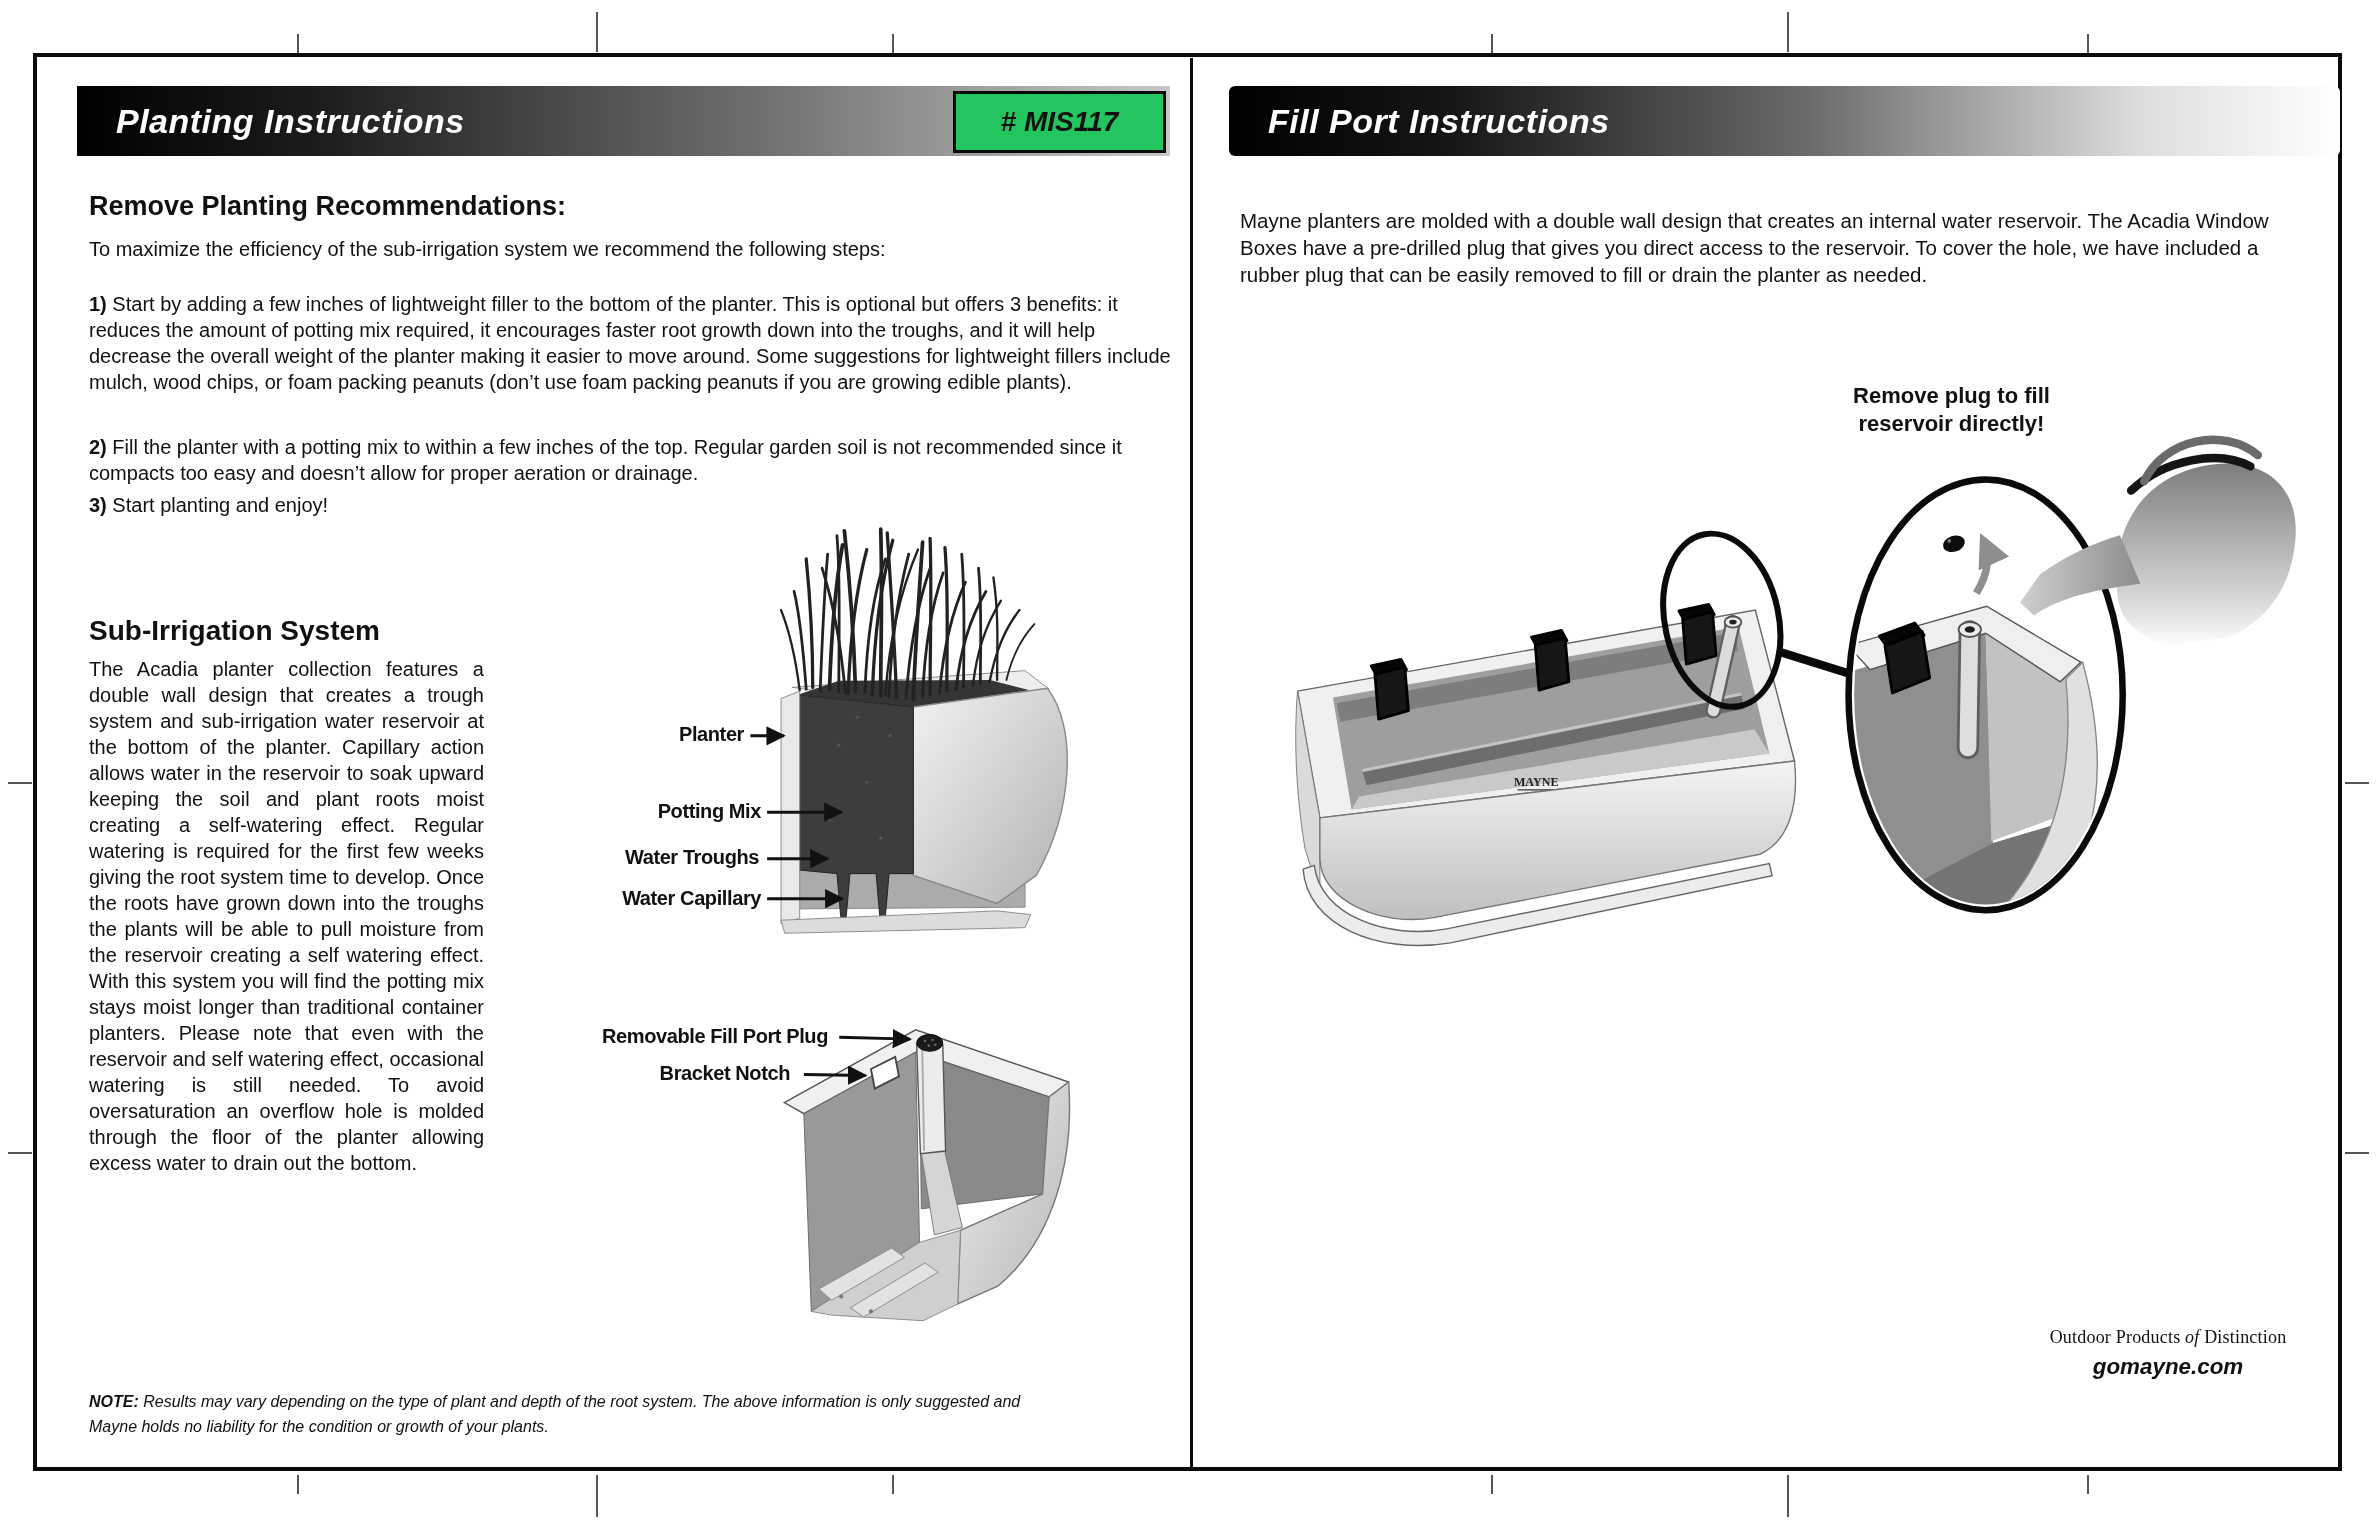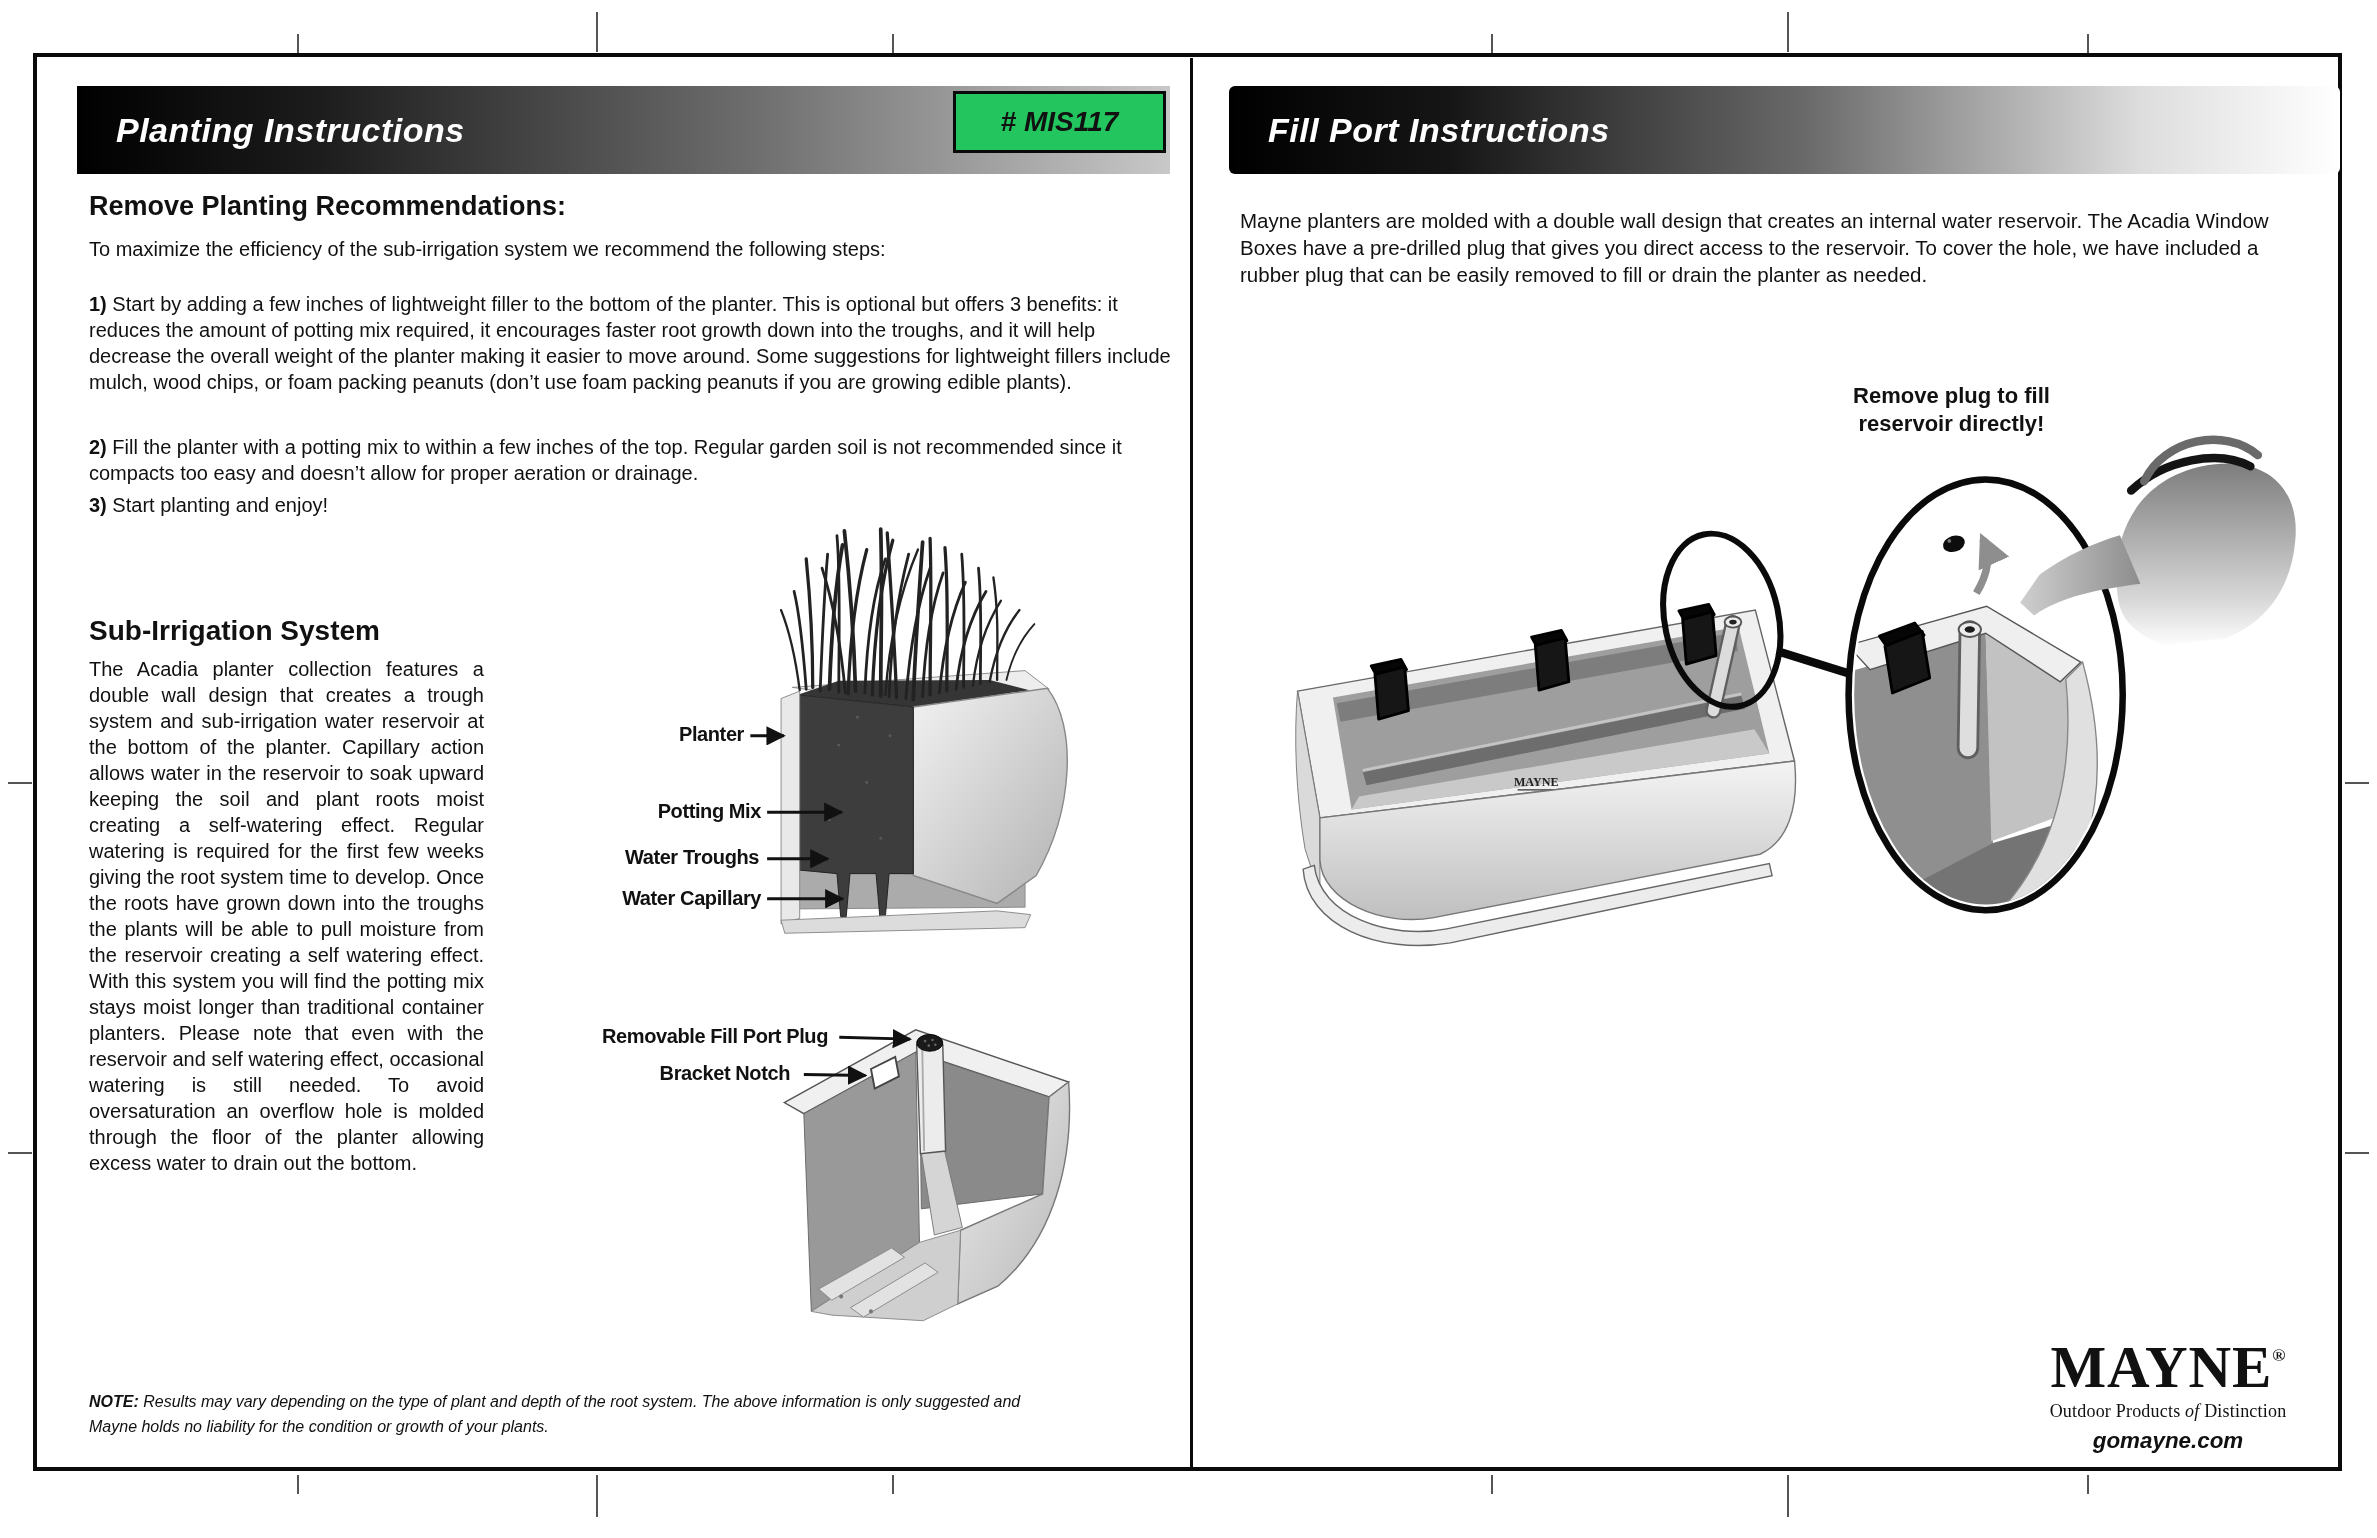--- a/index.html
+++ b/index.html
@@ -2,21 +2,21 @@
 <html style="font-size:15px"><head>
 <meta charset="utf-8">
 <style>
   html,body{margin:0;padding:0;background:#fff;}
   body{width:2377px;height:1538px;position:relative;overflow:hidden;
        font-family:"Liberation Sans",sans-serif;color:#111;}
   .abs{position:absolute;}
   .cm{position:absolute;background:#555;}
   .page-border{position:absolute;left:33px;top:53px;width:2301px;height:1410px;
        border:4.7px solid #0a0a0a;}
-  .hbar{position:absolute;height:88px;display:flex;align-items:center;}
+  .hbar{position:absolute;height:70px;display:flex;align-items:center;}
   .hbar-title{color:#fff;font-weight:bold;font-style:italic;font-size:34px;
        letter-spacing:0.5px;padding-left:39px;white-space:nowrap;}
   .partbox{position:absolute;left:953px;top:91px;width:207px;height:56px;
        background:#22c55e;border:3.7px solid #0a0a0a;display:flex;align-items:center;
        justify-content:center;font-weight:bold;font-style:italic;font-size:28px;}
   .divider{position:absolute;left:1190px;top:58px;width:2.8px;height:1413px;background:#0a0a0a;}
   h1,h2{margin:0;font-weight:bold;}
   .h-main{font-size:27px;}
   .h-sub{font-size:28px;}
   .body-txt{font-size:20px;line-height:26px;}
@@ -307,23 +307,20 @@
 
   <g>
     <path d="M902,212 C892,140 926,84 992,70 C1058,56 1098,92 1092,150 C1088,200 1060,238 1018,254 L950,262 C920,248 906,236 902,212 Z" fill="url(#gCan)"></path>
     <path d="M797,216 L818,186 C846,166 876,152 904,144 L926,196 C880,202 840,210 812,230 Z" fill="url(#gSpout)"></path>
     <path d="M916,96 C952,62 1010,52 1044,70" stroke="#141414" stroke-width="9" fill="none" stroke-linecap="round"></path>
     <path d="M930,86 C952,40 1016,28 1052,58" stroke="#6a6a6a" stroke-width="9" fill="none" stroke-linecap="round"></path>
   </g>
 </svg>
 
 <div class="logo">
-  <div class="logo-name">
-    <span>MAYNE</span><span class="logo-reg">®</span>
-  </div>
   <div class="logo-tag">
     <span>Outdoor Products</span>
     <span style="font-style:italic">of</span>
     <span>Distinction</span>
   </div>
   <div class="logo-site">gomayne.com</div>
 </div>
 
 
 </body></html>

